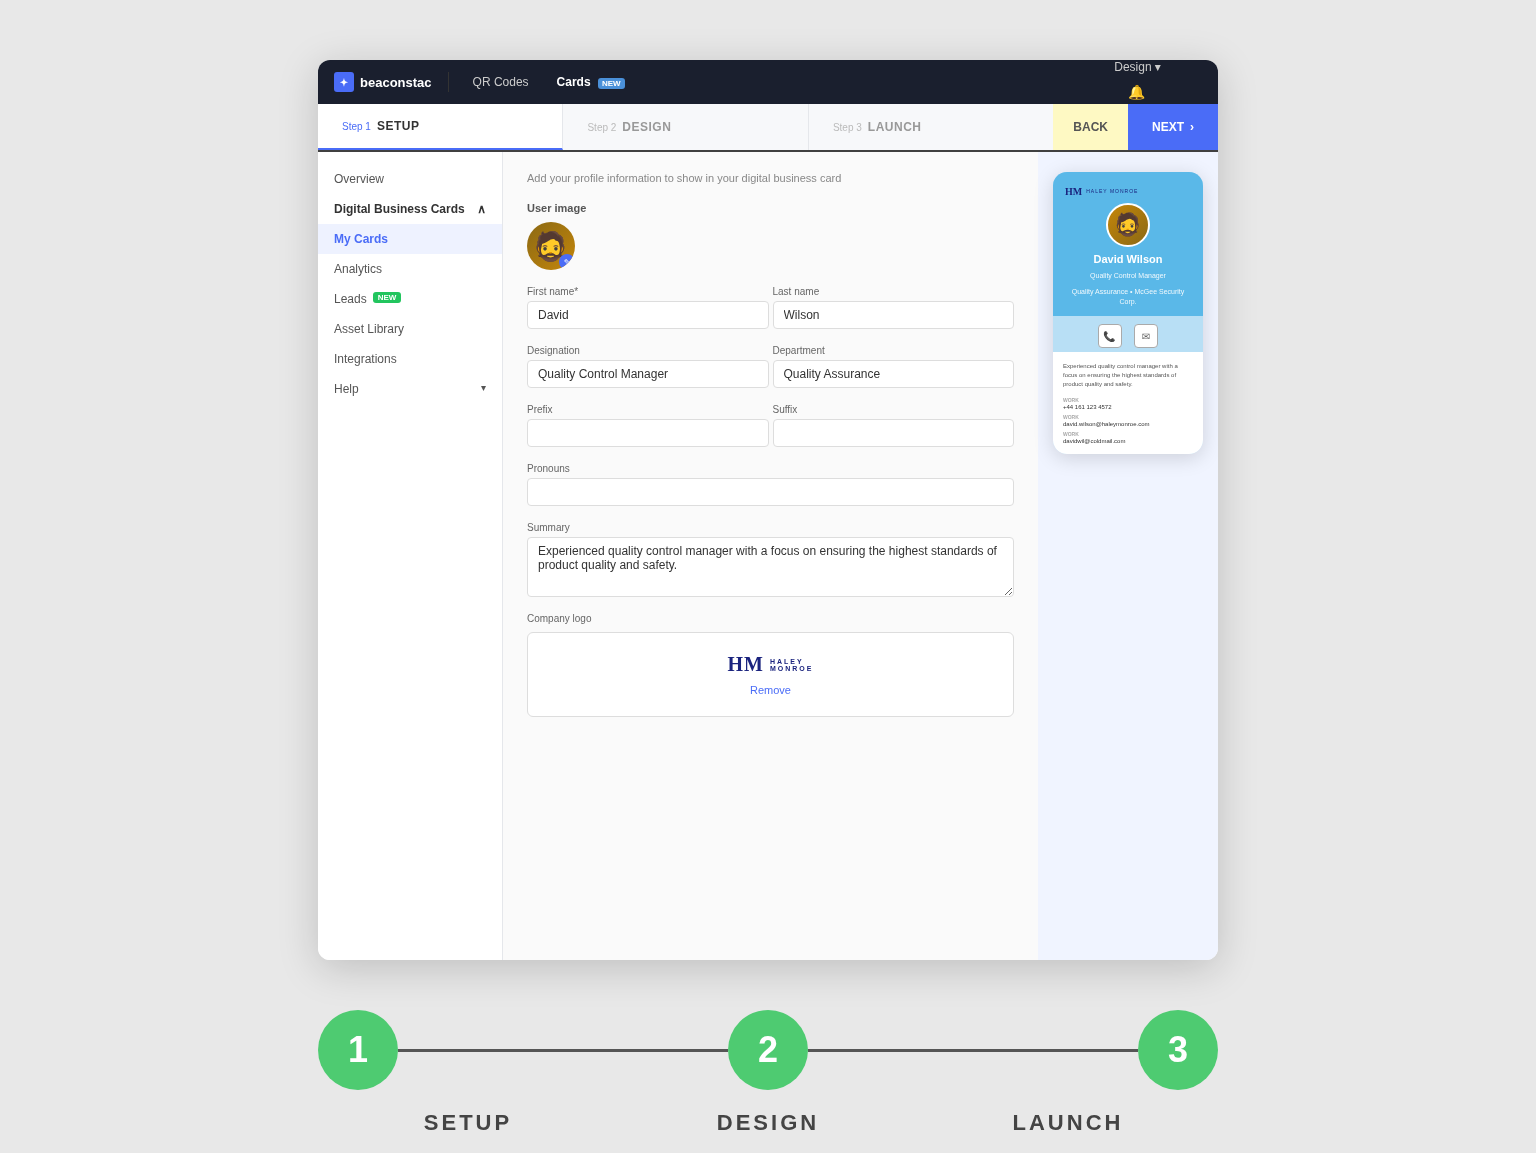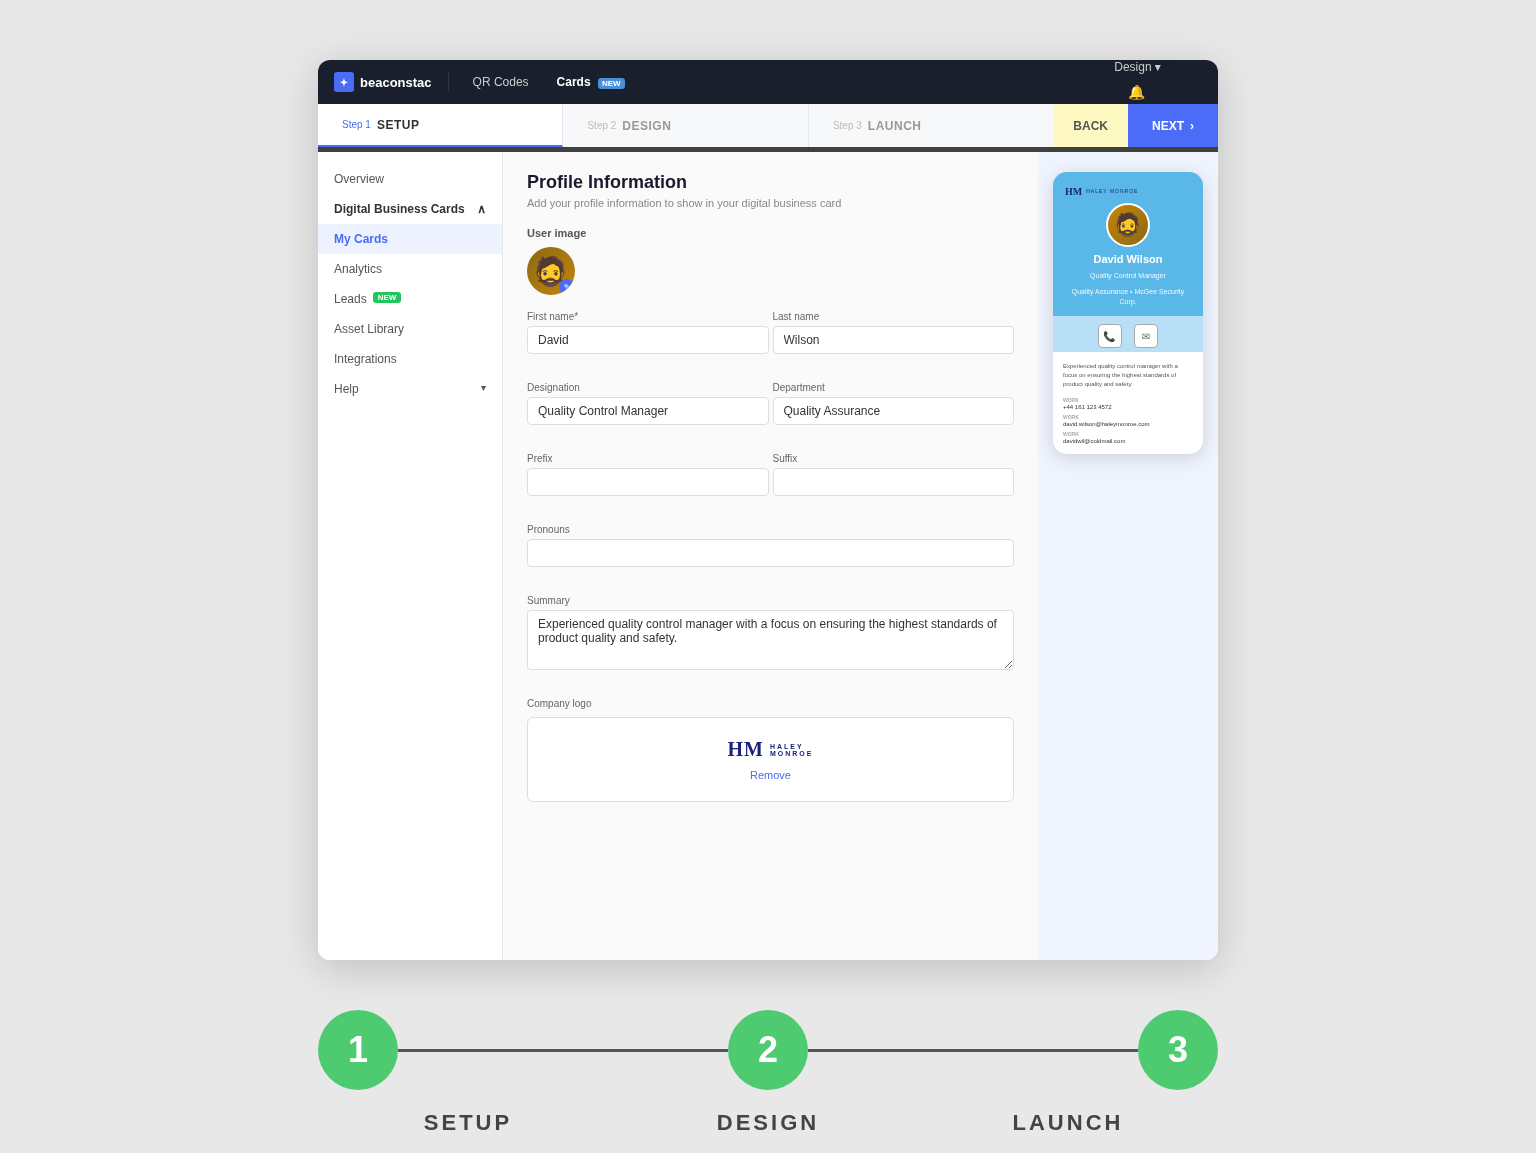--- a/index.html
+++ b/index.html
@@ -114,21 +114,21 @@
       font-size: 10px;
       font-weight: 700;
       display: flex;
       align-items: center;
       justify-content: center;
     }
 
     
     .steps-bar {
       background: #f7f8fa;
-      border-bottom: 5px solid #404040;
+      border-bottom: 2px solid #404040;
       display: flex;
       align-items: stretch;
       height: 48px;
     }
     .step-item {
       display: flex;
       align-items: center;
       padding: 0 24px;
       font-size: 11px;
       color: #999;
@@ -286,21 +286,21 @@
       display: flex;
       align-items: center;
       justify-content: center;
       font-size: 8px;
       color: #fff;
     }
 
     .form-row {
       display: flex;
       gap: 4px;
-      margin-bottom: 28px;
+      margin-bottom: 16px;
       justify-content: space-between;
     }
     .form-group {
       flex: 1;
       display: flex;
       flex-direction: column;
       gap: 4px;
     }
     .form-label {
       font-size: 10px;
@@ -592,21 +592,20 @@
       <div class="sidebar-item">
         <span>Integrations</span>
       </div>
       <div class="sidebar-item">
         <span>Help</span>
         <span style="margin-left:auto; font-size:10px;">▾</span>
       </div>
     </div>
 
     <div class="main-content">
-      <h2 class="profile-title">Profile Information</h2>
       <p class="profile-subtitle">Add your profile information to show in your digital business card</p>
 
       <div class="form-section-label">User image</div>
       <div class="user-image-area">
         <div class="user-avatar">
 
           <span style="font-size:28px;">🧔</span>
           <div class="edit-badge">✎</div>
         </div>
       </div>

